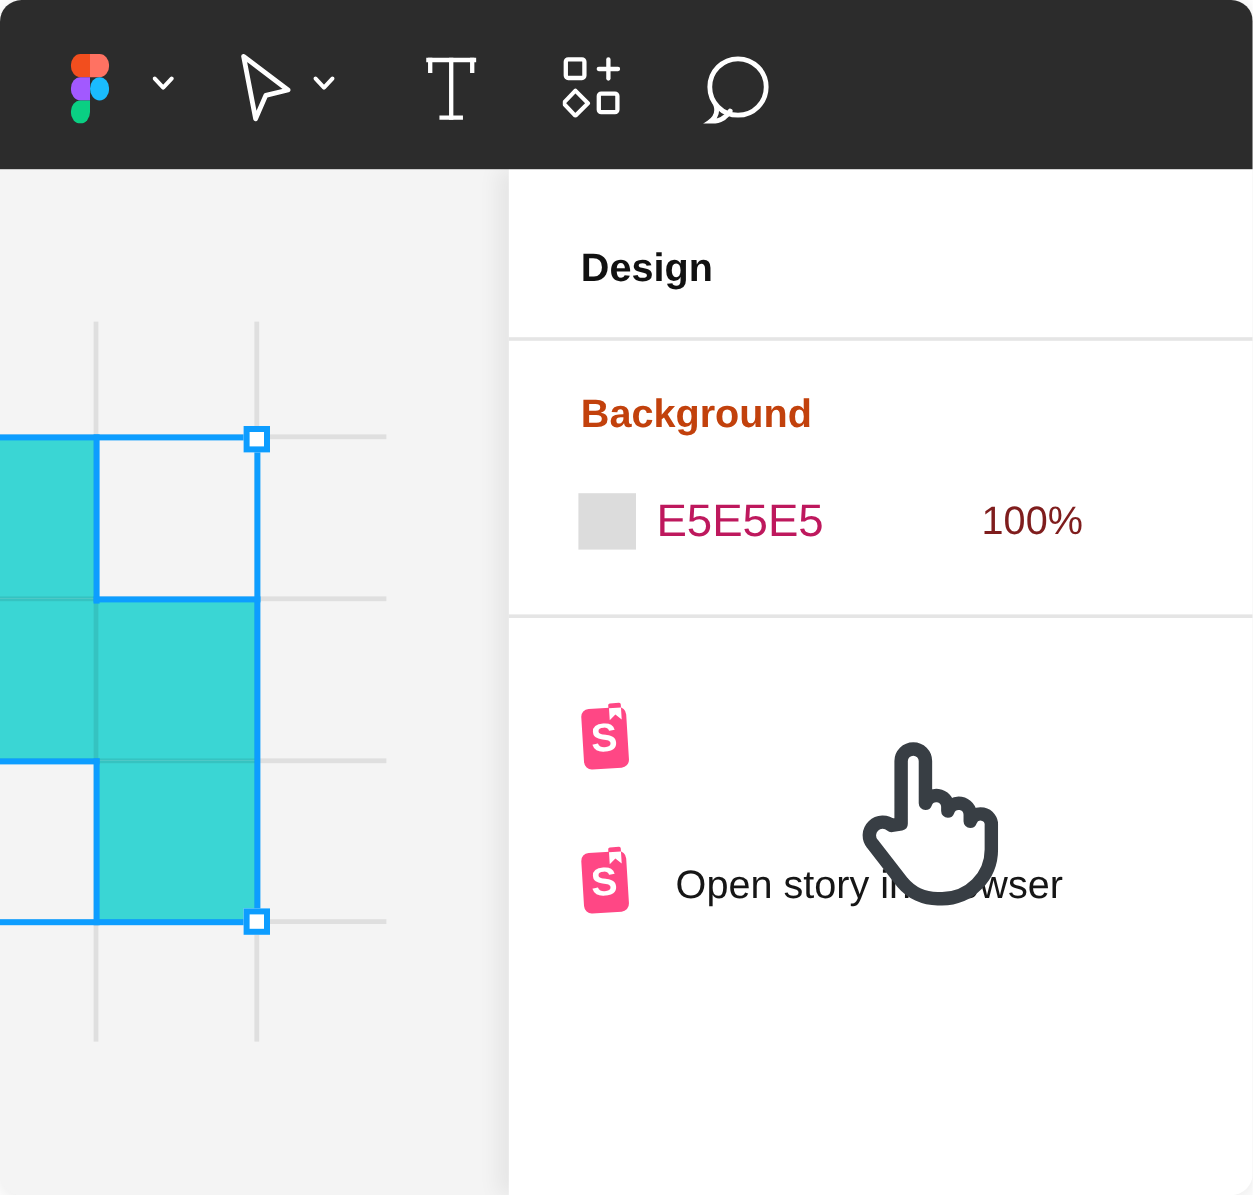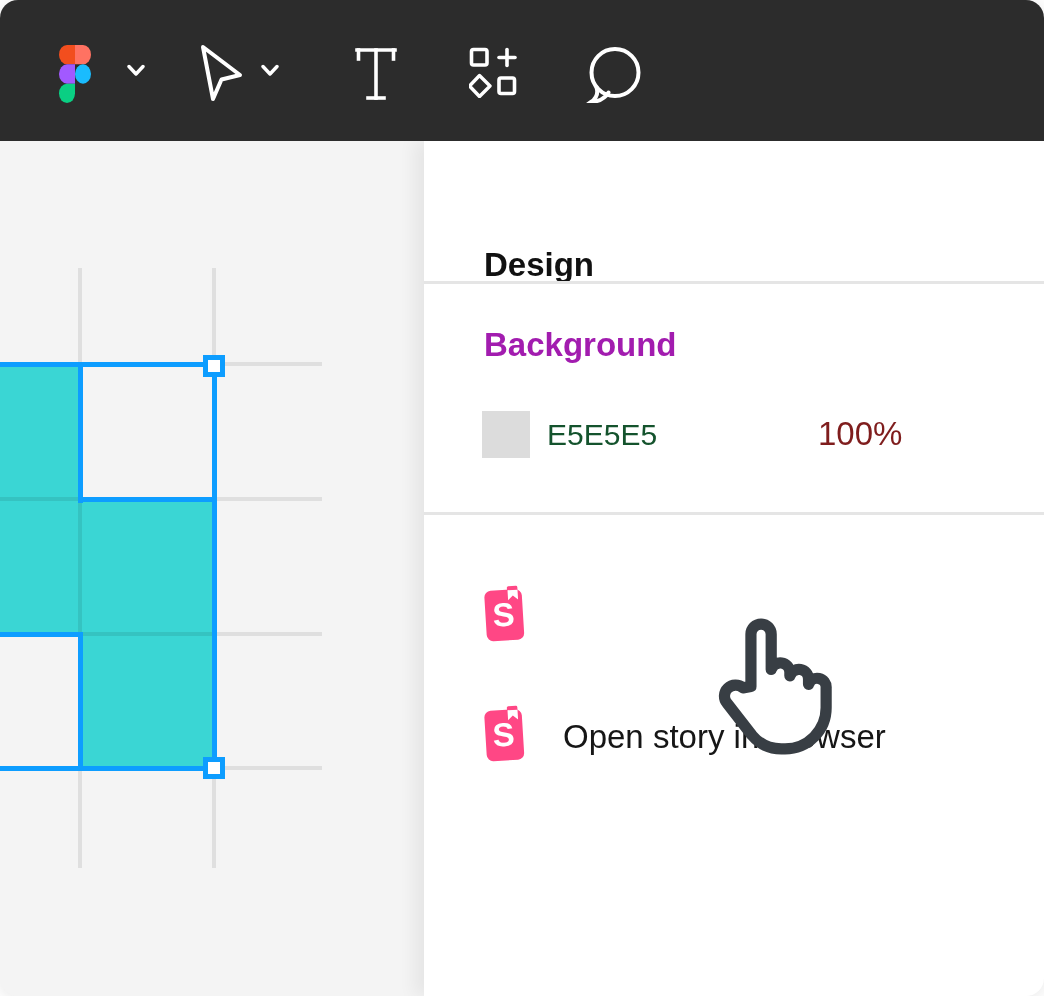--- a/index.html
+++ b/index.html
@@ -35,27 +35,27 @@
     position:absolute; left:424px; top:141px; right:0; bottom:0;
     background:#ffffff;
     box-shadow:-10px 0 16px rgba(0,0,0,0.06);
     z-index:20;
   }
   .divider { position:absolute; left:0; right:0; height:3px; background:#e5e5e5; }
 
   .tabs { position:absolute; left:60px; top:62px; display:flex; gap:48px;
           font-size:33px; line-height:40px; color:#111; }
   .tab  { cursor:default; }
-  .tab.active { font-weight:700;margin-top:42px; }
+  .tab.active { font-weight:700; }
 
   .section-title { position:absolute; left:60px; top:184px;
-          font-size:33px; line-height:40px; font-weight:700; color:#a21caf; }
+          font-size:33px; line-height:40px; font-weight:700; color:#c2410c; }
 
   .swatch { position:absolute; left:58px; top:270px; width:48px; height:47px; }
-  .hexval { position:absolute; left:123px; top:274px; font-size:30px; line-height:40px; color:#14532d; }
+  .hexval { position:absolute; left:123px; top:274px; font-size:38px; line-height:40px; color:#be185d; }
   .opval  { position:absolute; left:394px; top:273px; font-size:33px; line-height:40px; color:#7f1d1d; }
 
   .action-icon  { position:absolute; left:58px; width:45px; height:60px; }
   .action-label { position:absolute; left:139px; font-size:33px; line-height:40px; color:#161616; }
 
   .hand { position:absolute; left:704px; top:616px; z-index:40; pointer-events:none; }
 </style>
 </head>
 <body>
 

